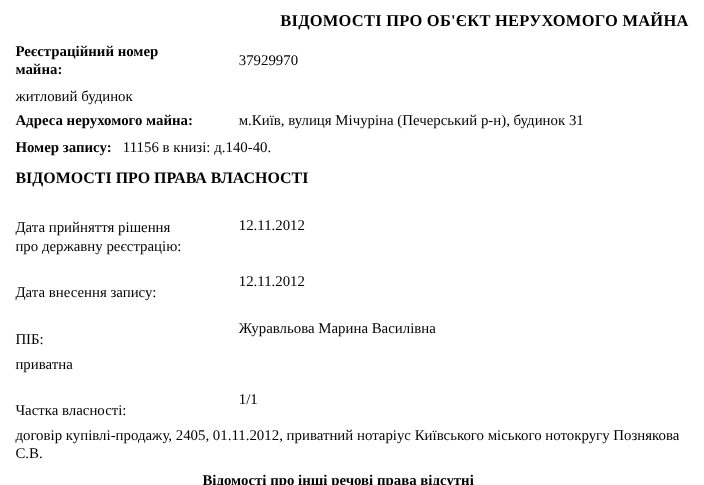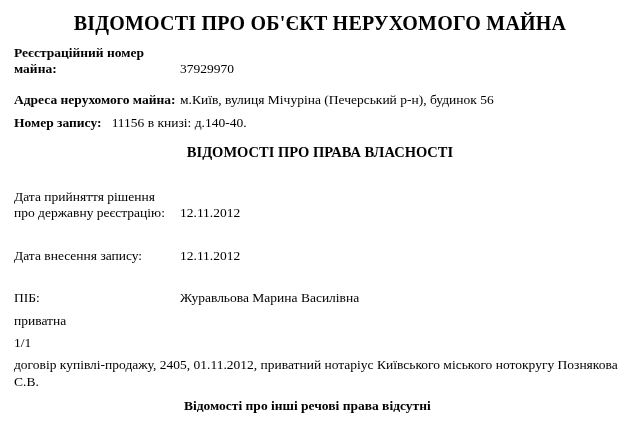--- a/index.html
+++ b/index.html
@@ -16,37 +16,38 @@
     overflow: hidden;
   }
   .page {
     width: 640px;
     height: 441px;
     position: relative;
     box-sizing: border-box;
     padding: 8px 14px 0 14px;
   }
   .doc-title {
-    text-align: center;
+    text-align: right;
     font-weight: bold;
-    font-size: 20px;
+    font-size: 15px;
     letter-spacing: 0.2px;
     margin: 4px 0 10px 0;
   }
   .section-title {
-    text-align: center;
+    text-align: left;
     font-weight: bold;
     font-size: 14.5px;
     margin: 12px 0 8px 0;
   }
   .row {
     display: flex;
-    align-items: flex-end;
+    align-items: center;
     margin-bottom: 6px;
     line-height: 1.22;
+    gap: 37px;
   }
   .row .label {
     width: 166px;
     flex: 0 0 166px;
     font-weight: bold;
     padding-right: 4px;
     box-sizing: border-box;
   }
   .row .value {
     flex: 1 1 auto;
@@ -79,25 +80,26 @@
   <div class="doc-title">ВІДОМОСТІ ПРО ОБ'ЄКТ НЕРУХОМОГО МАЙНА</div>
 
   <div class="row">
     <div class="label">Реєстраційний номер майна:</div>
     <div class="value">37929970</div>
   </div>
 
   <div class="spacer-sm"></div>
 
   <div class="row">
+    <div class="value">житловий будинок</div>
   </div>
 
   <div class="row">
     <div class="label">Адреса нерухомого майна:</div>
-    <div class="value">м.Київ, вулиця Мічуріна (Печерський р-н), будинок 56</div>
+    <div class="value">м.Київ, вулиця Мічуріна (Печерський р-н), будинок 31</div>
   </div>
 
 
 
   <div class="fullrow">
     <span class="b">Номер запису:</span>
     <span>&nbsp;</span>
     <span>11156 в книзі: д.140-40.</span>
   </div>
 
@@ -118,20 +120,21 @@
     <div class="row">
       <div class="label">ПІБ:</div>
       <div class="value">Журавльова Марина Василівна</div>
     </div>
 
     <div class="row">
       <div class="value">приватна</div>
     </div>
 
     <div class="row">
+      <div class="label">Частка власності:</div>
       <div class="value">1/1</div>
     </div>
 
     <div class="row">
       <div class="value">договір купівлі-продажу, 2405, 01.11.2012, приватний нотаріус Київського міського нотокругу Познякова С.В.</div>
     </div>
 
   </div>
 
   <div class="note">Відомості про інші речові права відсутні</div>

